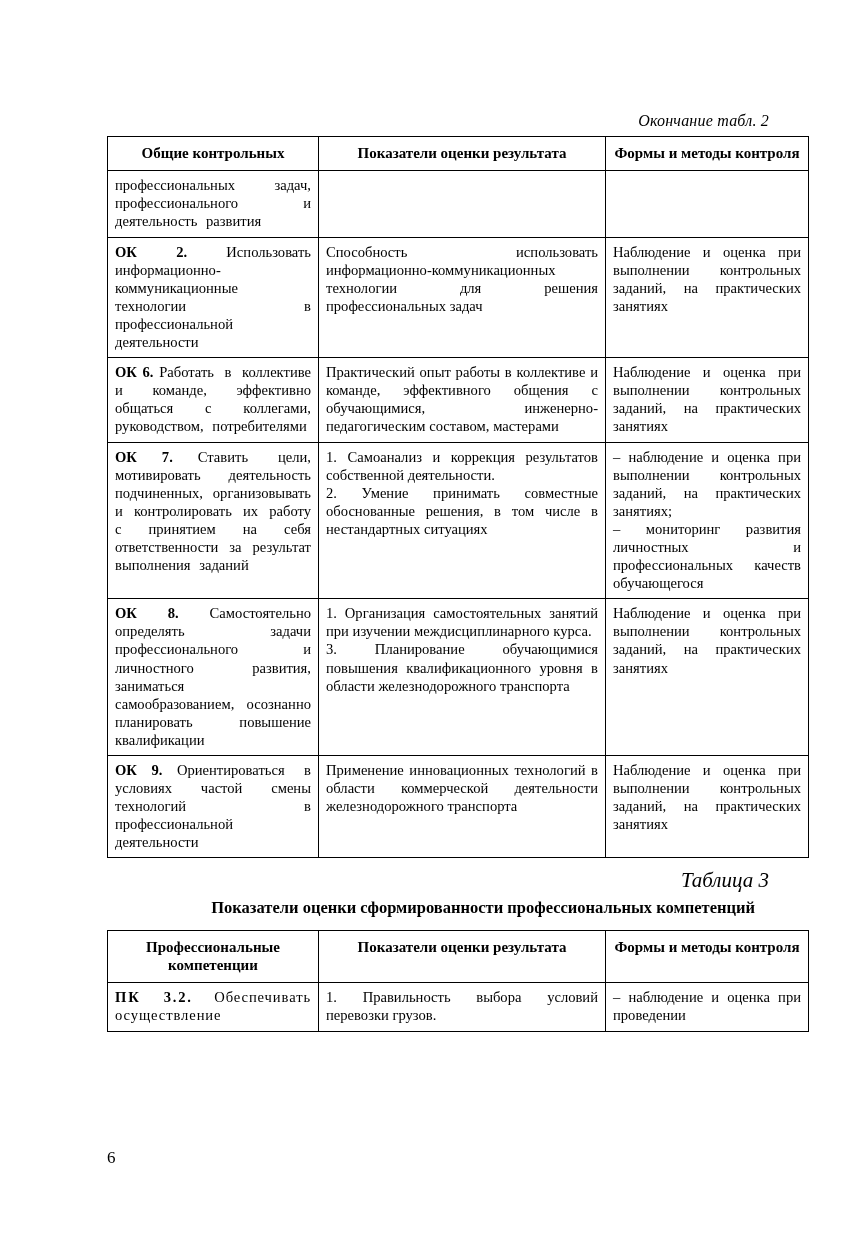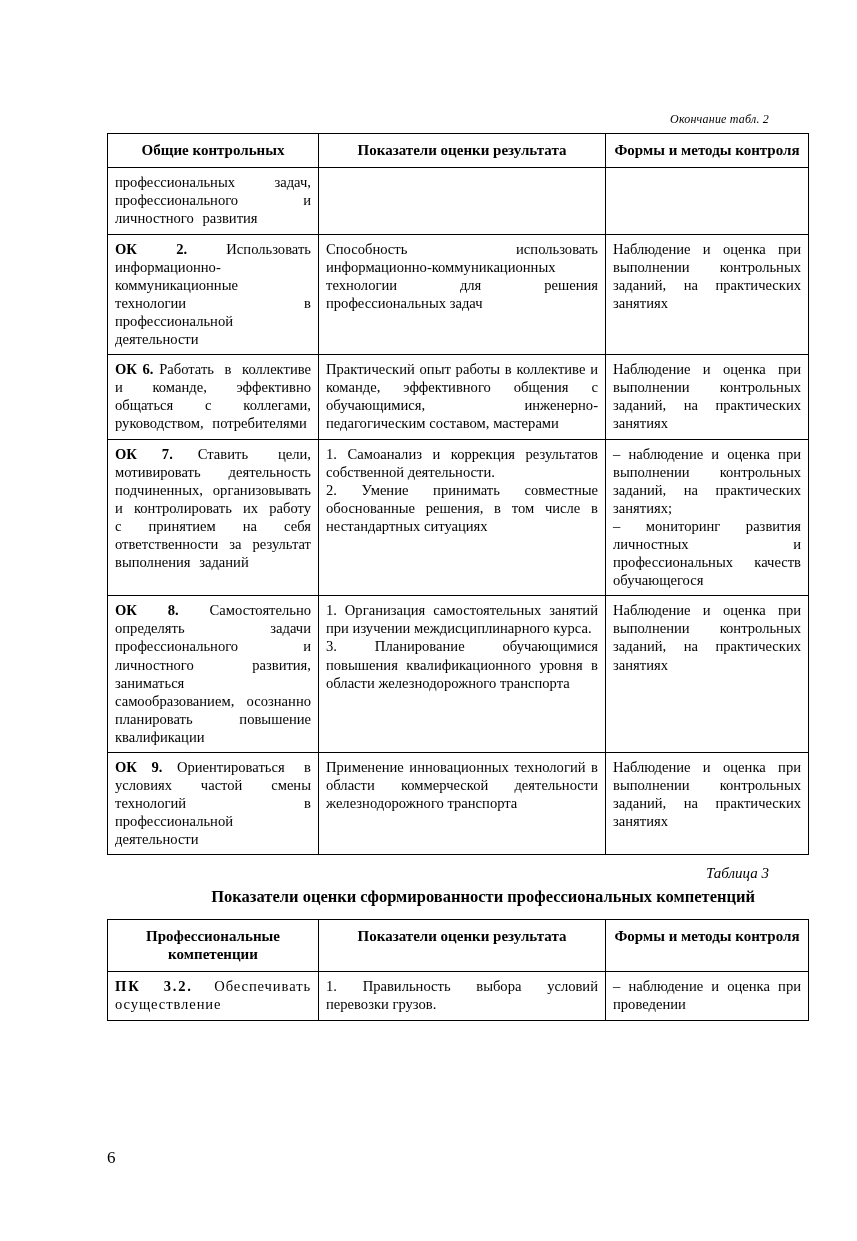--- a/index.html
+++ b/index.html
@@ -23,21 +23,21 @@
   }
   .content {
     position: absolute;
     left: 107px;
     top: 112px;
     width: 662px;
   }
   .caption-right {
     text-align: right;
     font-style: italic;
-    font-size: 12px;
+    font-size: 16px;
     margin-bottom: 6px;
     letter-spacing: 0.2px;
   }
   table.doc-table {
     border-collapse: collapse;
     width: 662px;
     table-layout: fixed;
     font-size: 14.6px;
     line-height: 1.24;
   }
@@ -59,21 +59,21 @@
 
   .just { text-align: justify; text-align-last: left; }
   b.code { font-weight: bold; }
   .sp { letter-spacing: 0.9px; }
   .sp2 { letter-spacing: 1.8px; }
   .wide { word-spacing: 5px; }
 
   .tbl3-caption {
     text-align: right;
     font-style: italic;
-    font-size: 15px;
+    font-size: 21px;
     margin-top: 10px;
     margin-bottom: 4px;
   }
   .tbl3-title {
     text-align: right;
     font-weight: bold;
     font-size: 16.5px;
     line-height: 1.35;
     margin: 4px 14px 10px 14px;
   }
@@ -98,21 +98,21 @@
         <tr>
           <th class="col1">Общие контрольных</th>
           <th class="col2">Показатели оценки результата</th>
           <th class="col3">Формы и методы контроля</th>
         </tr>
       </thead>
       <tbody>
 
         <tr>
           <td class="col1 just">
-            <span class="wide">профессиональных задач, профессионального и личностного развития</span>
+            <span class="wide">профессиональных задач, профессионального и деятельность развития</span>
           </td>
           <td class="col2"></td>
           <td class="col3"></td>
         </tr>
 
         <tr>
           <td class="col1 just">
             <b class="code">ОК 2.</b>
             <span class="wide">Использовать информационно-коммуникационные технологии в профессиональной деятельности</span>
           </td>

